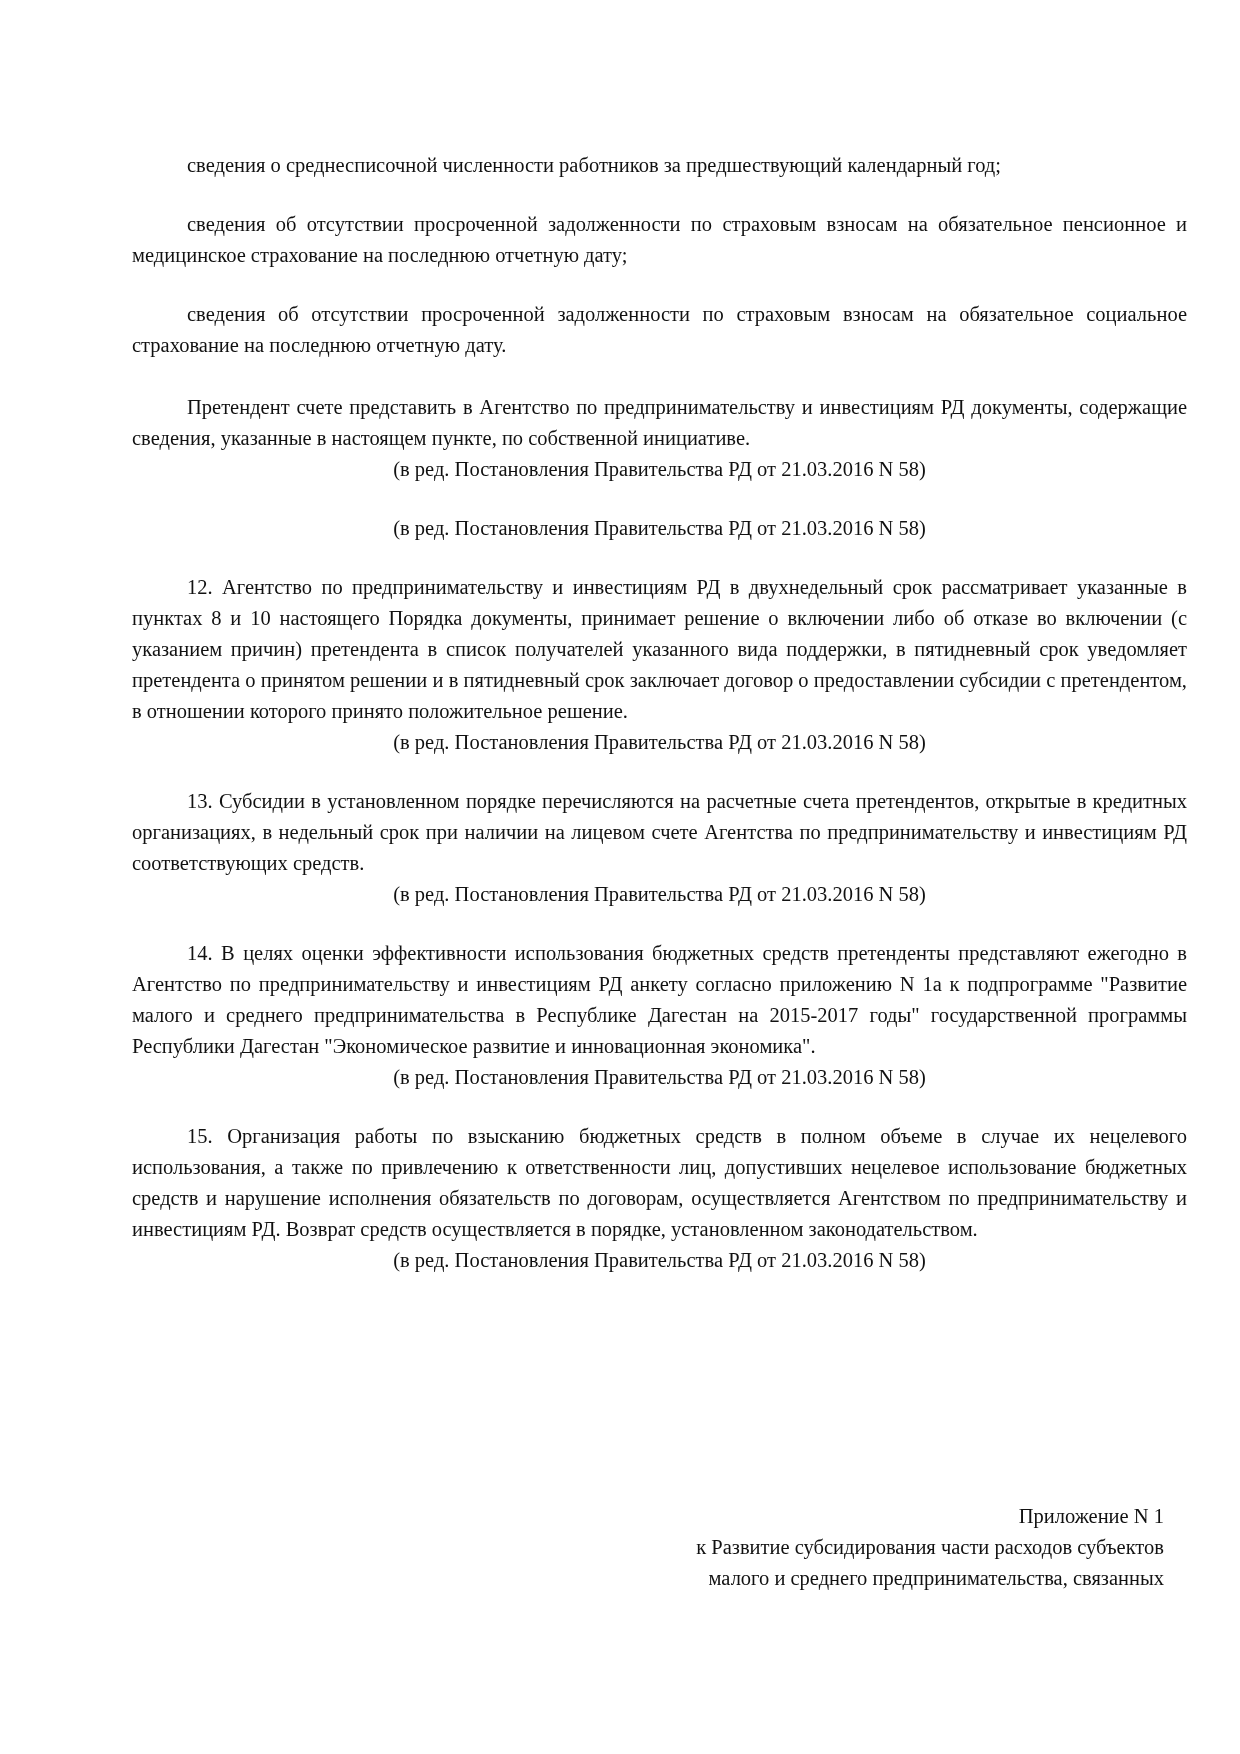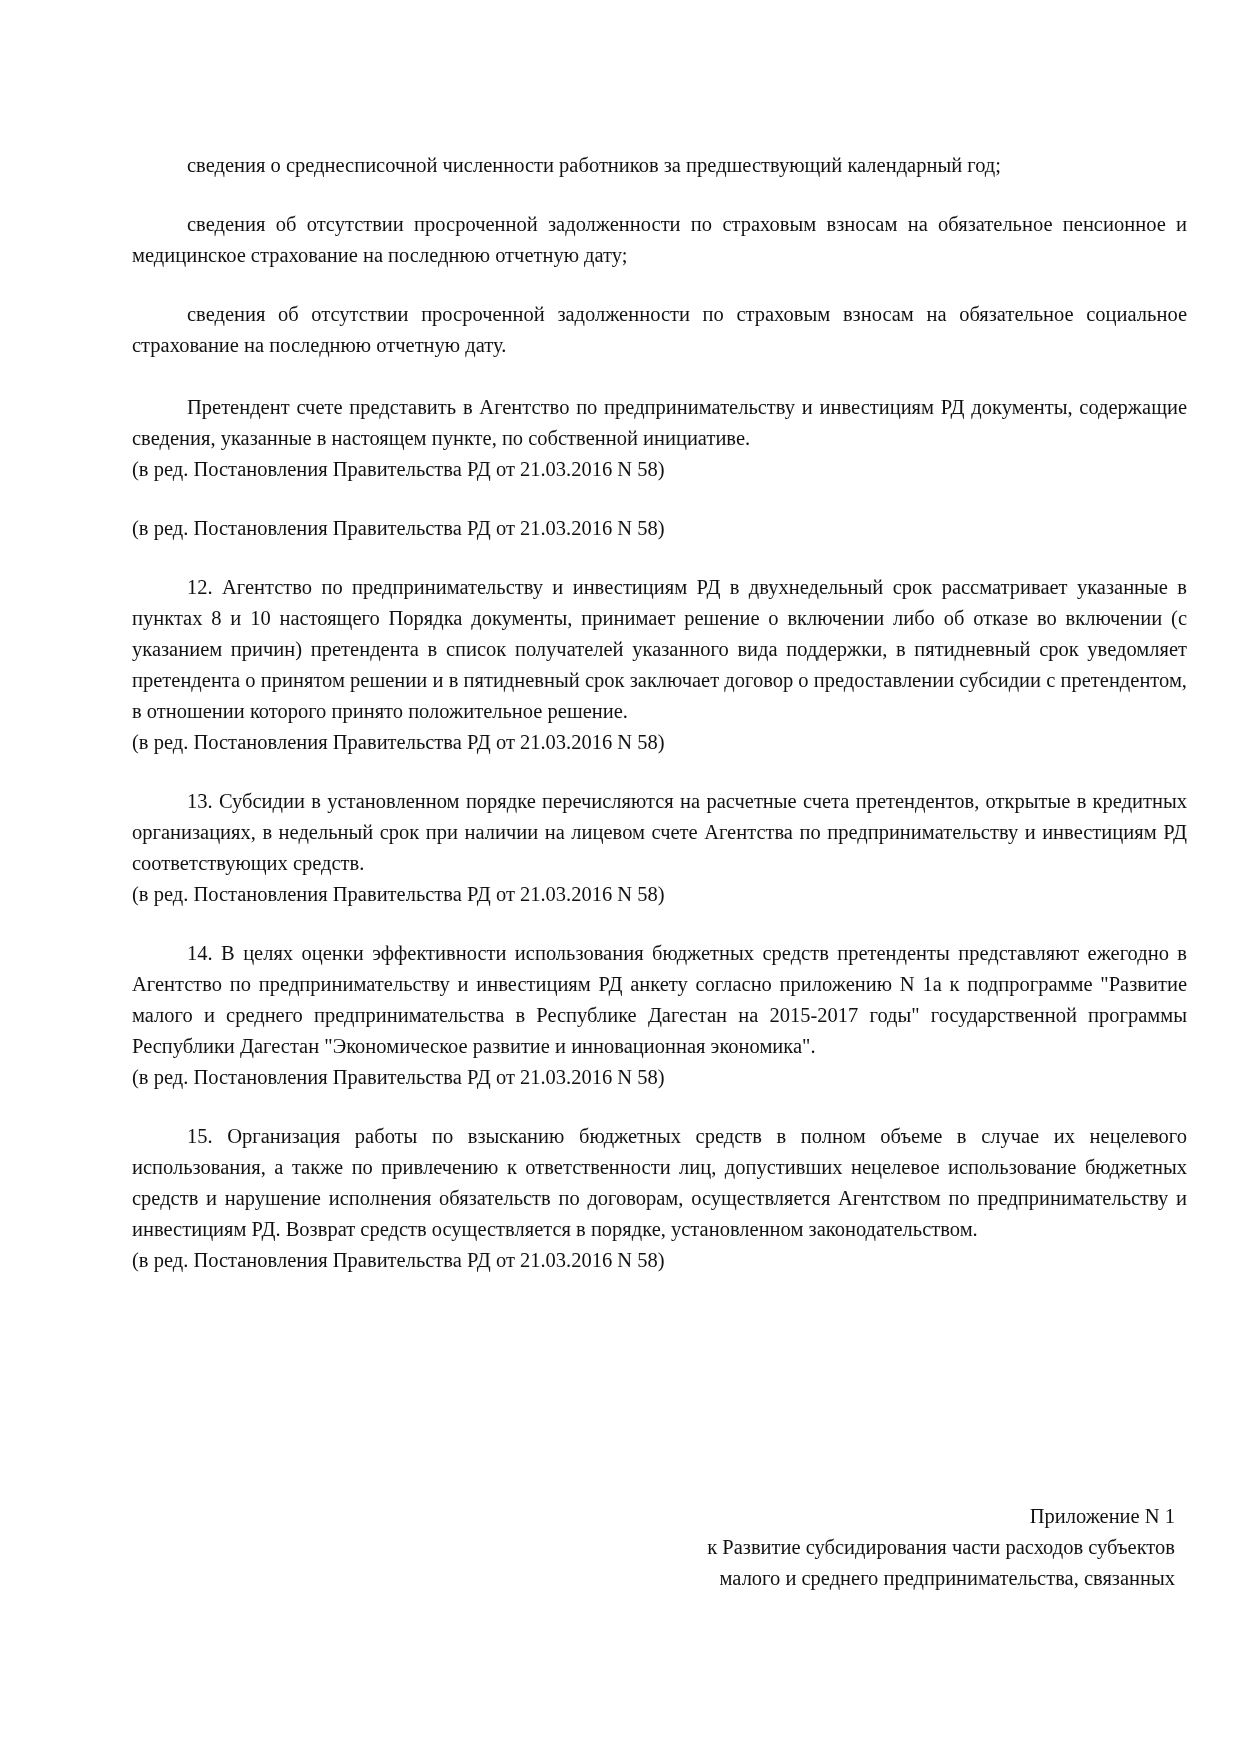--- a/index.html
+++ b/index.html
@@ -26,25 +26,25 @@
       line-height: 31px;
       text-align: justify;
       margin: 0 0 28px 0;
     }
     .indent {
       text-indent: 55px;
     }
     .amend {
       display: block;
       text-indent: 0;
-      text-align: left;
+      text-align: center;
     }
     .appendix {
       position: absolute;
-      right: 65px;
+      right: 76px;
       top: 1501px;
       width: 700px;
       text-align: right;
       font-size: 20.5px;
       line-height: 31px;
     }
     .appendix div {
       display: block;
     }
   </style>

